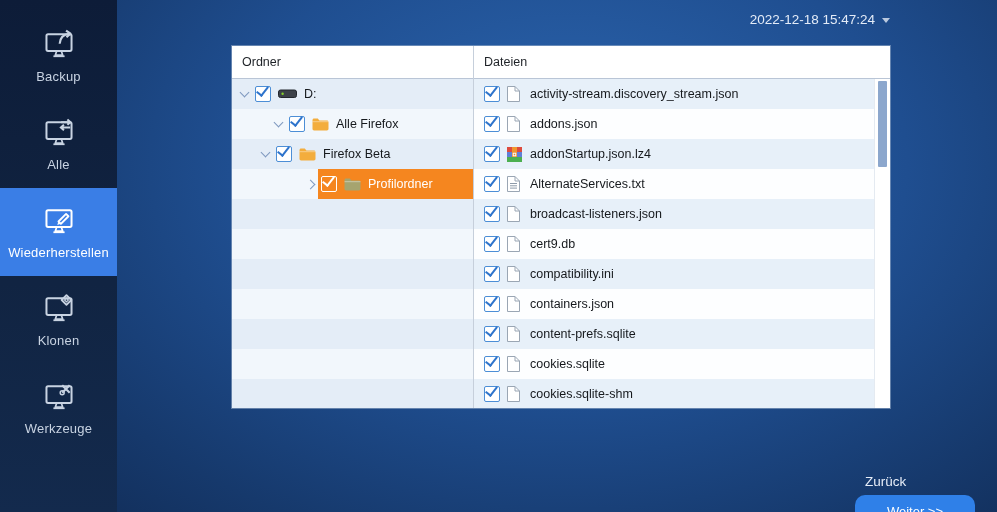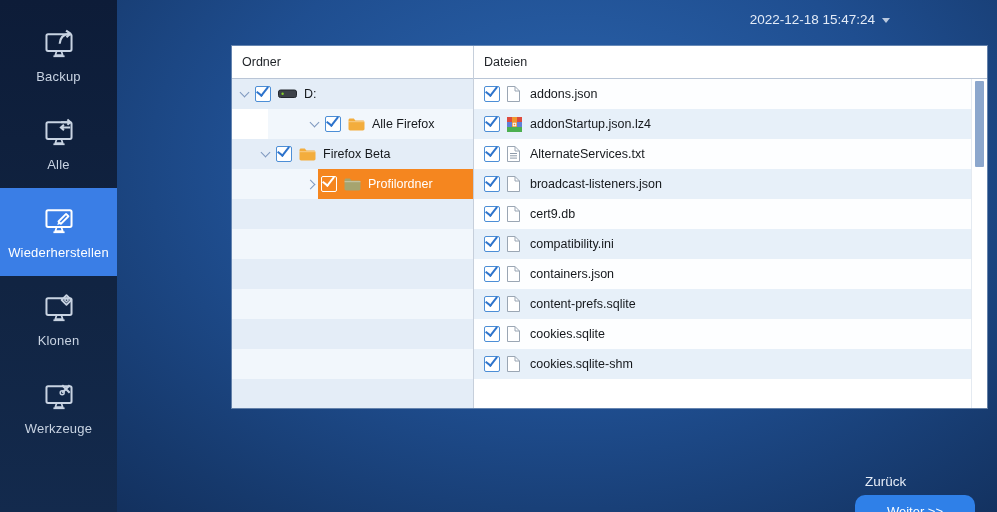--- a/index.html
+++ b/index.html
@@ -19,21 +19,21 @@
   .sb-label{font-size:13px;letter-spacing:.2px;}
   .sb-item.active .sb-label{color:#fff;}
 
   
   .timestamp{position:absolute;top:12px;right:107px;color:#e3ebf7;font-size:13.5px;cursor:pointer;
              display:flex;align-items:center;}
   .caret-down{width:0;height:0;border-left:4.5px solid transparent;border-right:4.5px solid transparent;
               border-top:5px solid #bac9df;margin-left:7px;margin-top:2px;display:inline-block;}
 
   
-  .panel{position:absolute;left:232px;top:46px;width:755px;height:362px;background:#fff;
+  .panel{position:absolute;left:232px;top:46px;width:658px;height:362px;background:#fff;
          display:flex;box-shadow:0 0 0 1px rgba(160,180,205,.55);overflow:hidden;}
   .col{display:flex;flex-direction:column;overflow:hidden;}
   .col-folders{width:241px;border-right:1px solid #c6cfdb;}
   .col-files{flex:1;position:relative;}
   .col-header{height:33px;line-height:33px;flex:0 0 33px;background:#fff;border-bottom:1px solid #b9c5d6;
               font-size:12.5px;color:#1e2227;padding-left:10px;box-sizing:border-box;}
   .rows{flex:1;display:flex;flex-direction:column;}
   .row{height:30px;flex:0 0 30px;display:flex;align-items:center;font-size:12.5px;color:#16191d;box-sizing:border-box;}
   .f-even{background:#e4edf7;} .f-odd{background:#f2f7fc;}
   .d-even{background:#e7f0f9;} .d-odd{background:#fdfeff;}
@@ -150,21 +150,21 @@
               <span class="cb"></span>
               <span class="node-icon">
                 <svg width="19" height="12" viewBox="0 0 19 12">
                   <rect x="0.5" y="2" width="18" height="7.5" rx="2" fill="#3d4249" stroke="#23272d"></rect>
                   <circle cx="4.6" cy="5.7" r="1.2" fill="#86d42c"></circle>
                 </svg>
               </span>
               <span>D:</span>
             </div>
           </div>
-          <div class="row f-odd" style="padding-left: 40px; margin-left: 36px;">
+          <div class="row f-odd" style="padding-left: 40px;">
             <span class="chev down"></span>
             <div class="trc">
               <span class="cb"></span>
               <span class="node-icon">
                 <svg width="17" height="13" viewBox="0 0 17 13">
                   <path d="M0.5 2.2 C0.5 1.3 1.2 0.6 2.1 0.6 L5.8 0.6 L7.4 2.5 L14.9 2.5 C15.8 2.5 16.5 3.2 16.5 4.1 L16.5 10.8 C16.5 11.7 15.8 12.4 14.9 12.4 L2.1 12.4 C1.2 12.4 0.5 11.7 0.5 10.8 Z" fill="#f3ad3d"></path>
                   <path d="M0.5 3.7 L16.5 3.7" stroke="#ffffff" stroke-opacity="0.45" stroke-width="0.9"></path>
                 </svg>
               </span>
               <span>Alle Firefox</span>
@@ -201,20 +201,30 @@
           <div class="row f-even"></div>
           <div class="row f-odd"></div>
           <div class="row f-even"></div>
           <div class="row f-odd"></div>
           <div class="row f-even"></div>
         </div>
     </div>
     <div class="col col-files">
       <div class="col-header">Dateien</div>
       <div class="rows">
+          <div class="row file-row d-even">
+            <span class="cb"></span>
+            <span class="file-icon">
+              <svg width="13" height="16" viewBox="0 0 13 16">
+                <path d="M0.5 0.5 H8 L12.5 5 V15.5 H0.5 Z" fill="#ffffff" stroke="#9aa6b4"></path>
+                <path d="M8 0.5 V5 H12.5" fill="none" stroke="#9aa6b4"></path>
+              </svg>
+            </span>
+            <span>activity-stream.discovery_stream.json</span>
+          </div>
           <div class="row file-row d-odd">
             <span class="cb"></span>
             <span class="file-icon">
               <svg width="13" height="16" viewBox="0 0 13 16">
                 <path d="M0.5 0.5 H8 L12.5 5 V15.5 H0.5 Z" fill="#ffffff" stroke="#9aa6b4"></path>
                 <path d="M8 0.5 V5 H12.5" fill="none" stroke="#9aa6b4"></path>
               </svg>
             </span>
             <span>addons.json</span>
           </div>

